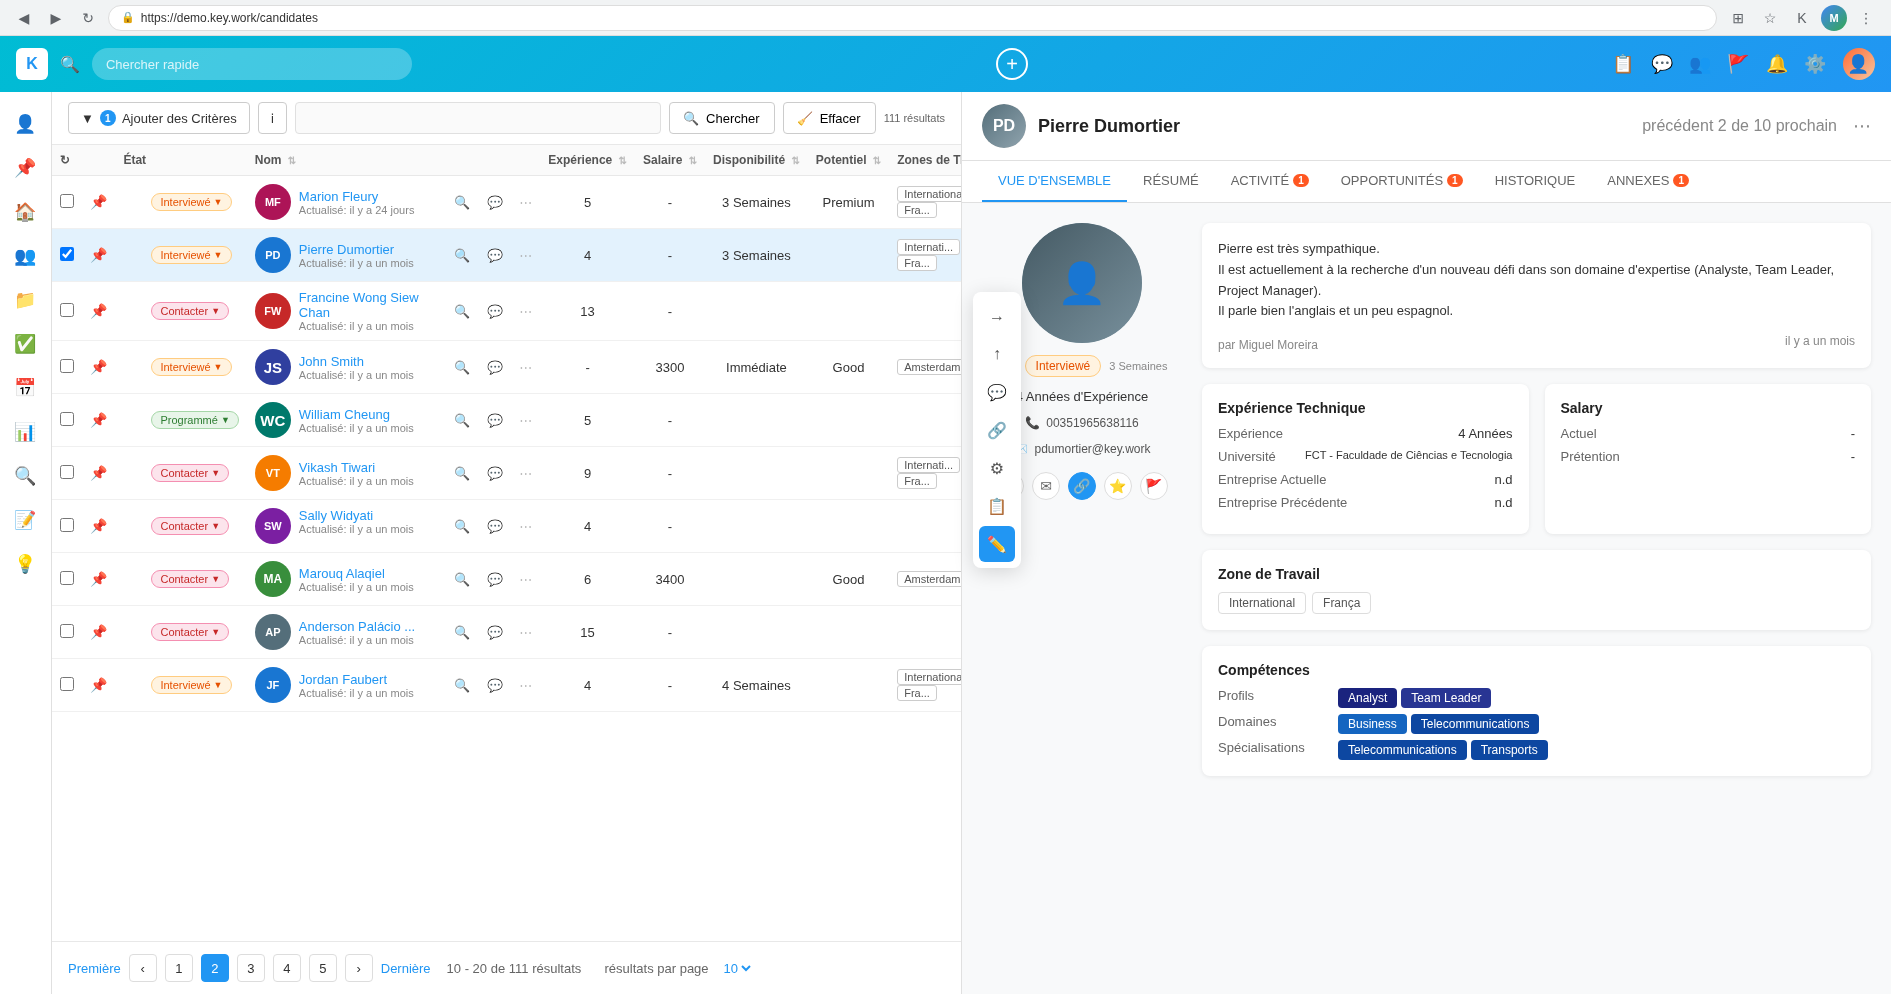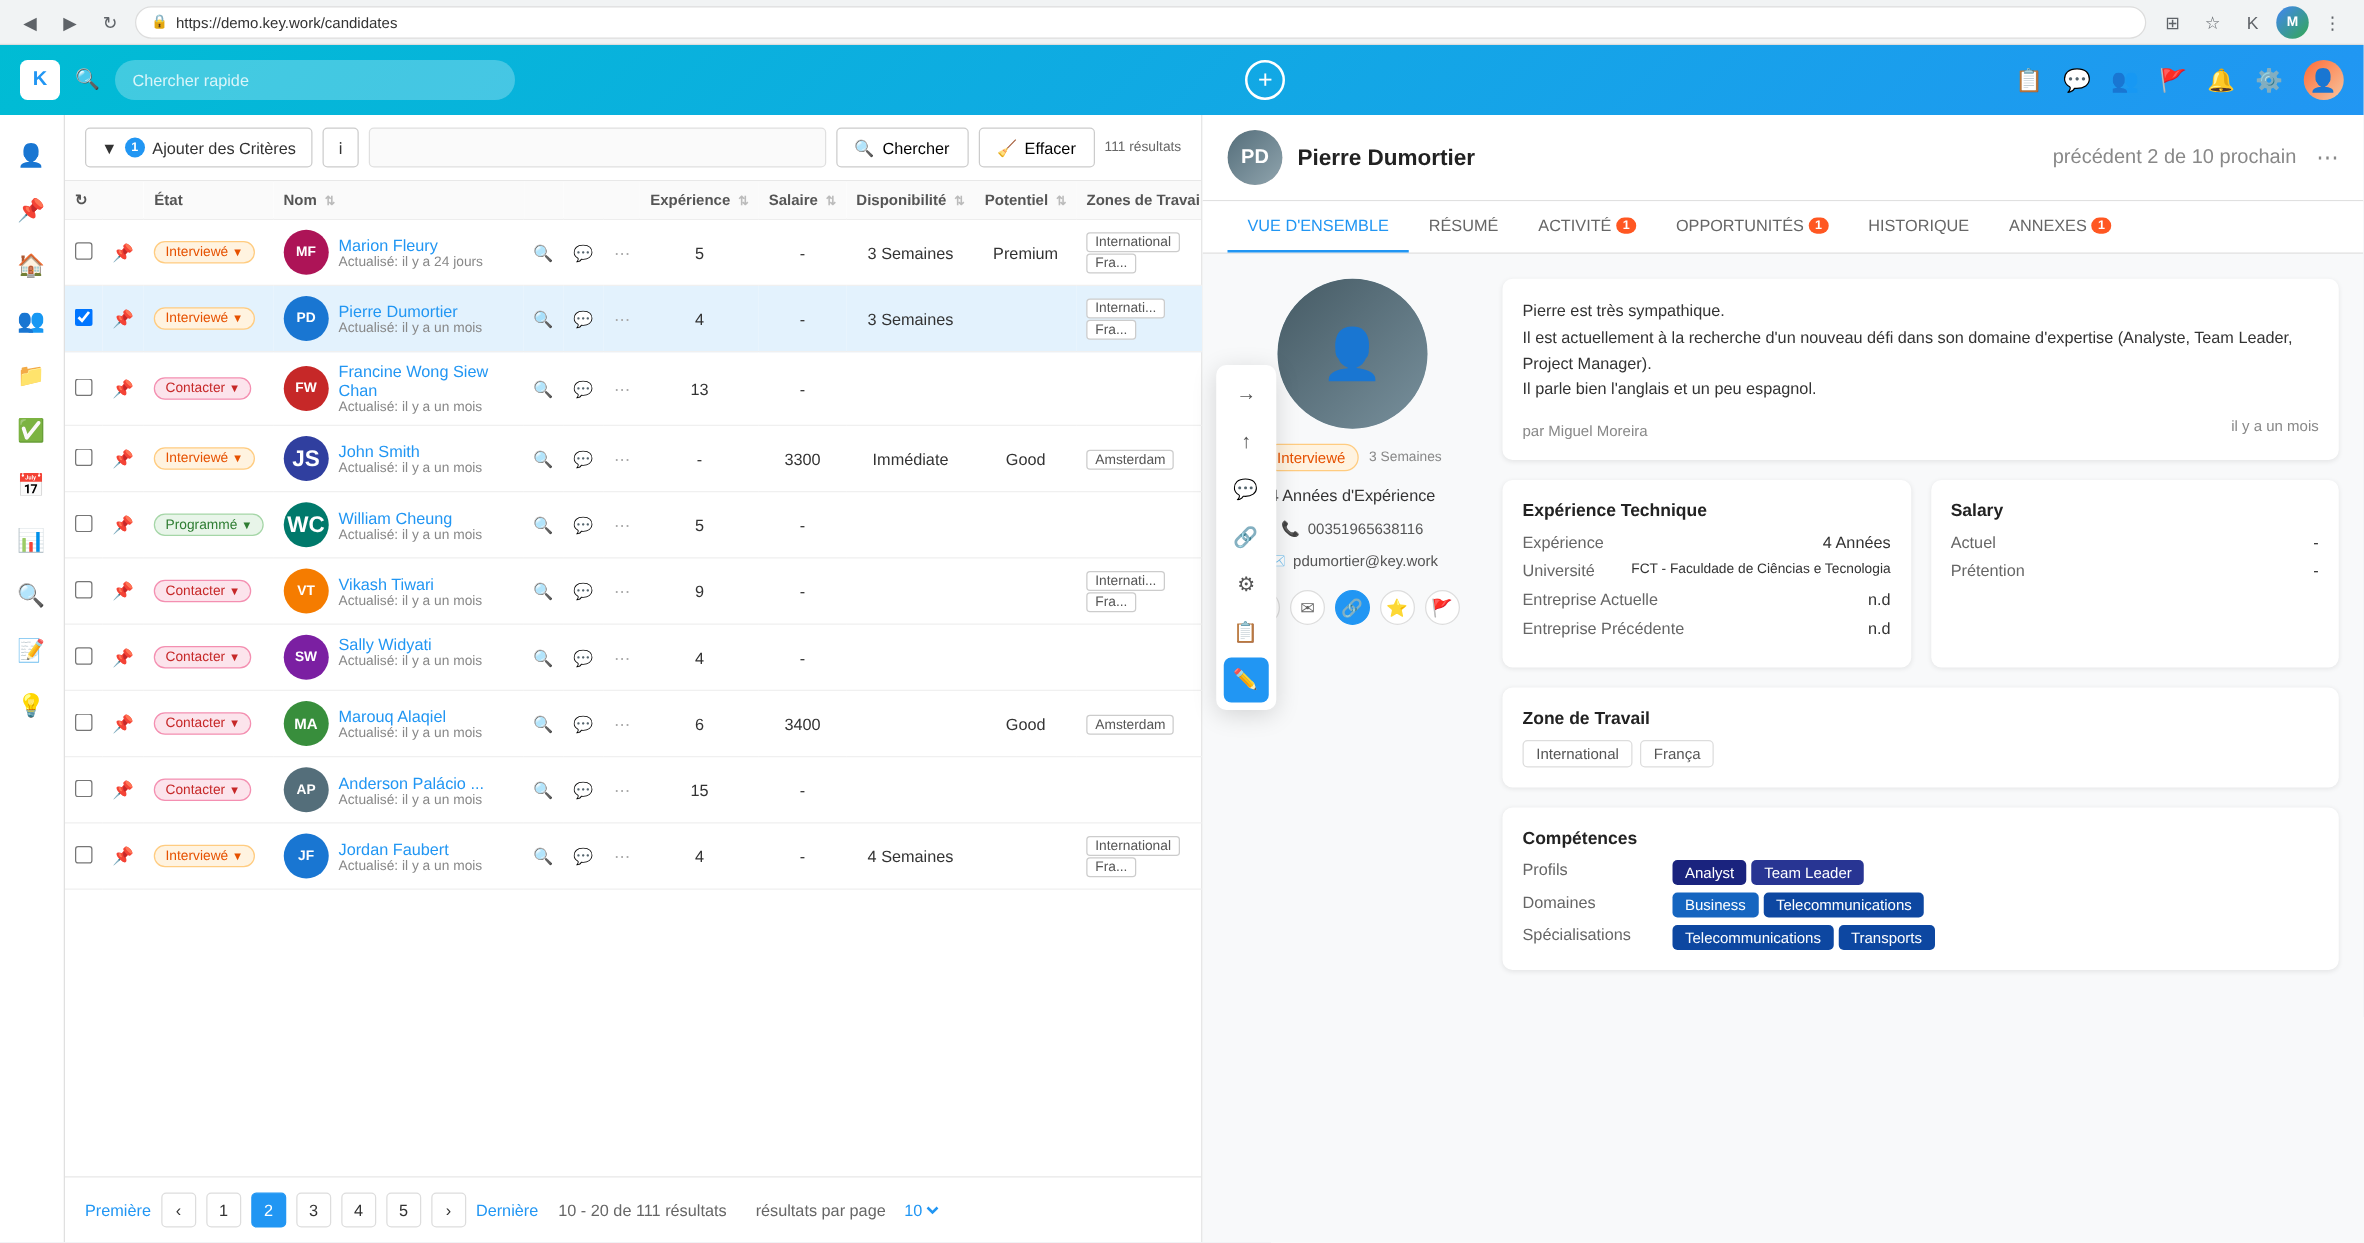--- a/index.html
+++ b/index.html
@@ -254,34 +254,35 @@
     }
     thead th .sort-arrows { color: #bbb; font-size: 10px; margin-left: 3px; }
     tbody tr { border-bottom: 1px solid #f0f0f0; }
     tbody td { padding: 8px 8px; vertical-align: middle; }
 
     .candidate-avatar {
       width: 36px; height: 36px;
       border-radius: 50%;
       background: #ccc;
       display: flex; align-items: center; justify-content: center;
-      font-size: 18px;
+      font-size: 15px;
       font-weight: bold;
       color: white;
       overflow: hidden;
       flex-shrink: 0;
     }
     .candidate-name { color: #2196f3; font-weight: 500; font-size: 13px; cursor: pointer; }
     .candidate-updated { font-size: 11px; color: #888; }
     .status-badge {
       display: inline-flex; align-items: center; gap: 3px;
       padding: 2px 8px;
       border-radius: 12px;
       font-size: 11px;
       font-weight: 500;
+      margin-left: 28px;
     }
     .status-interviewe { background: #fff3e0; color: #e65100; border: 1px solid #ffcc80; }
     .status-contacter { background: #fce4ec; color: #c62828; border: 1px solid #f48fb1; }
     .status-programme { background: #e8f5e9; color: #2e7d32; border: 1px solid #a5d6a7; }
 
     .zone-badge {
       display: inline-block;
       background: white;
       border: 1px solid #ccc;
       border-radius: 3px;

